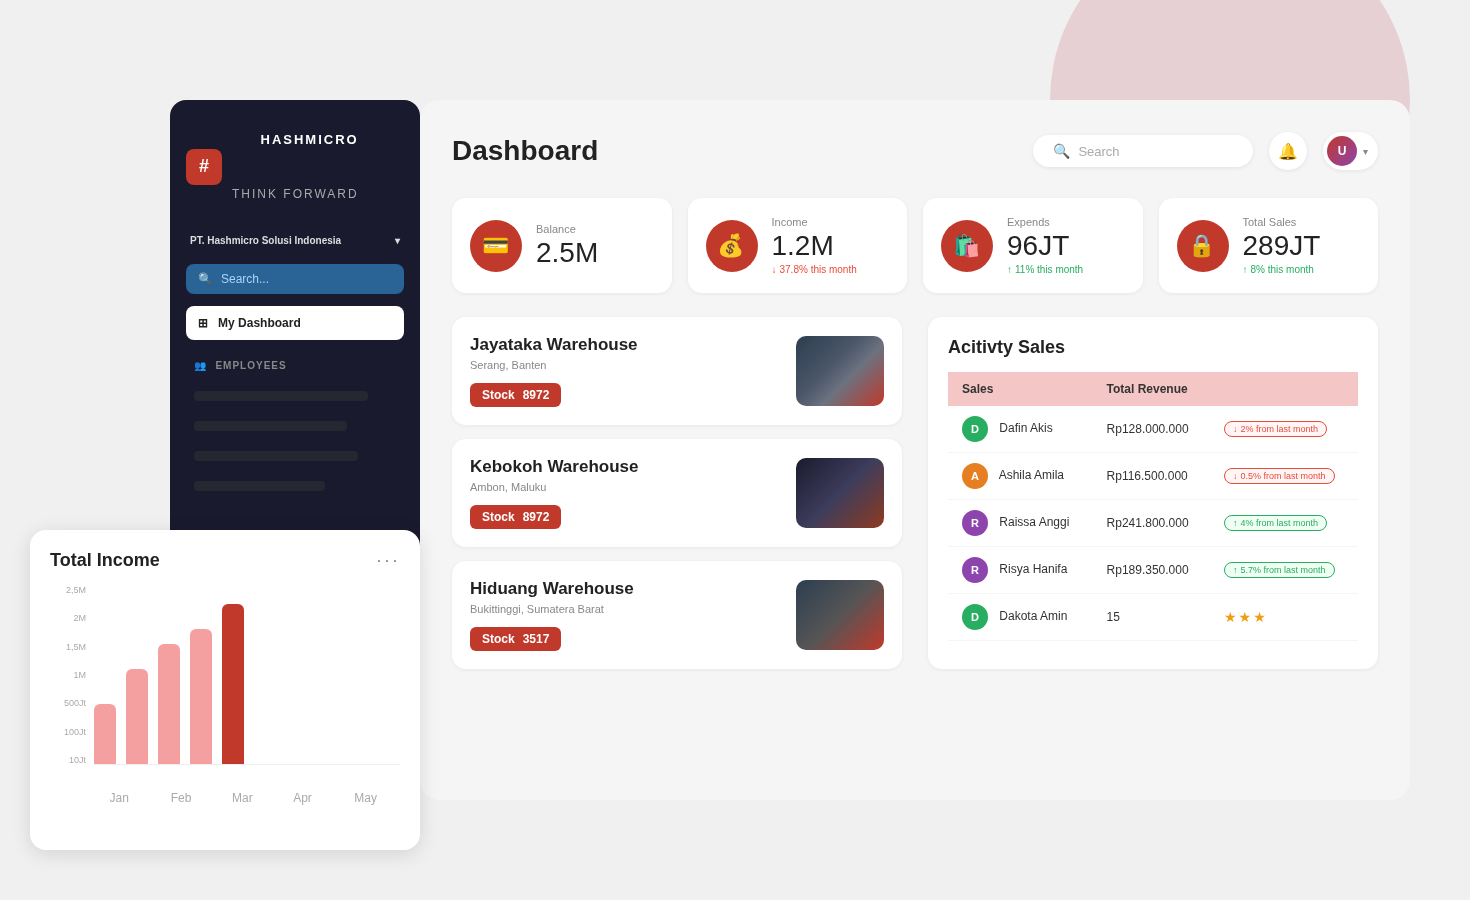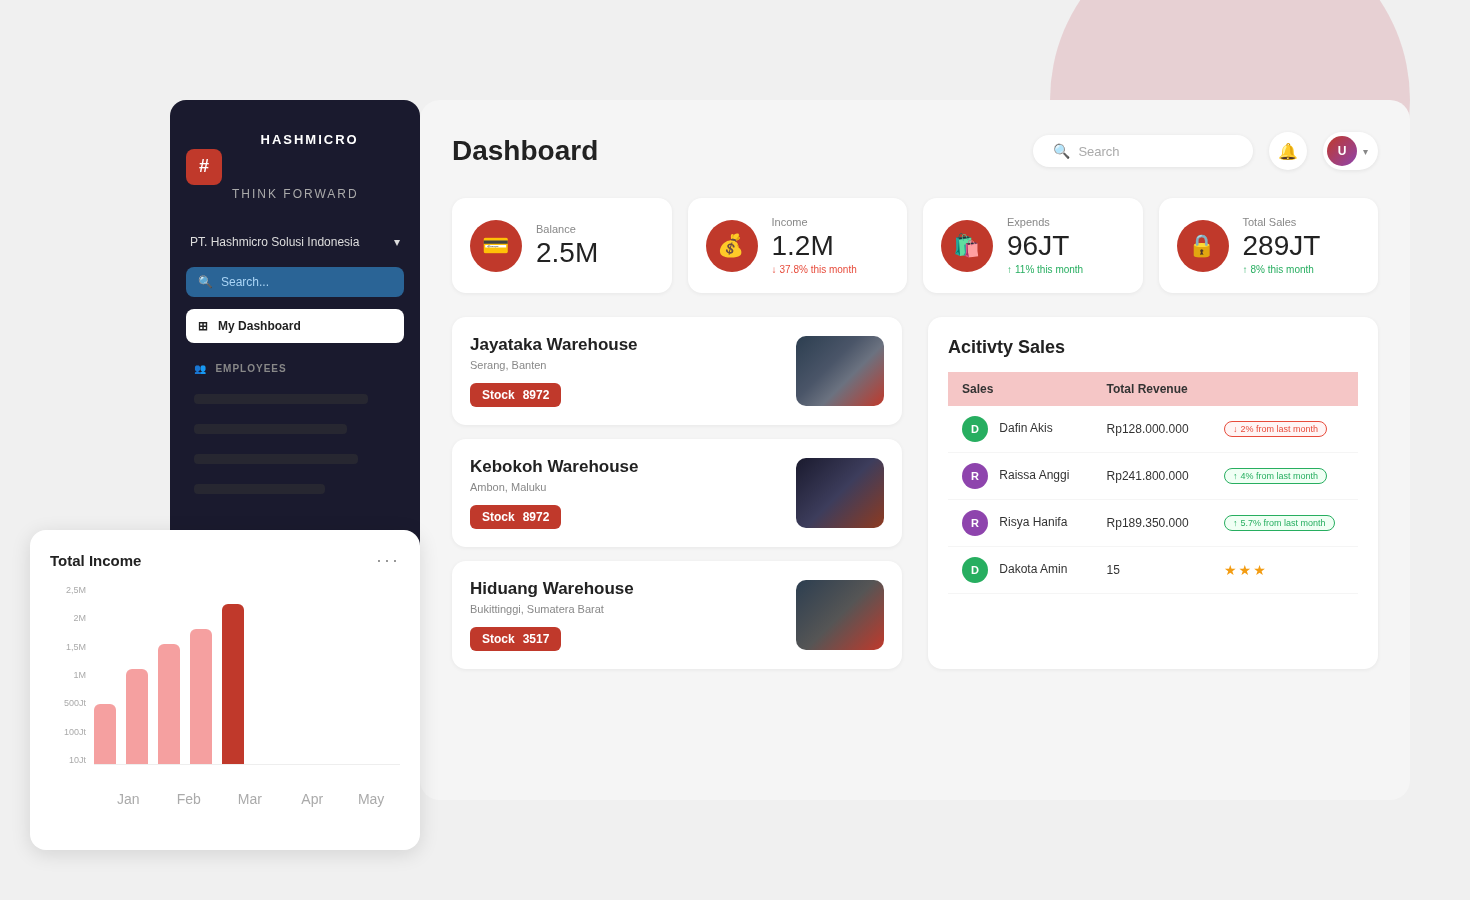--- a/index.html
+++ b/index.html
@@ -92,21 +92,21 @@
     .company-selector {
       display: flex;
       align-items: center;
       justify-content: space-between;
       color: #ccc;
       font-size: 11px;
       padding: 6px 4px;
       cursor: pointer;
     }
 
-    .company-selector span { color: #ddd; font-size: 12px; }
+    .company-selector span { color: #ddd; font-size: 10px; font-weight: bold; }
 
     .sidebar-search {
       background: #2a6496;
       border-radius: 8px;
       padding: 8px 12px;
       display: flex;
       align-items: center;
       gap: 8px;
       color: #aad4f5;
       font-size: 12px;
@@ -431,21 +431,21 @@
       padding: 20px 20px 14px 20px;
     }
 
     .chart-header {
       display: flex;
       align-items: center;
       justify-content: space-between;
       margin-bottom: 14px;
     }
 
-    .chart-title { font-size: 15px; font-weight: 700; color: #222; }
+    .chart-title { font-size: 18px; font-weight: 700; color: #222; }
     .chart-more { font-size: 18px; color: #888; letter-spacing: 2px; cursor: pointer; }
 
     .chart-area {
       display: flex;
       gap: 0;
       position: relative;
       width: 100%;
       height: 200px;
     }
 
@@ -485,21 +485,21 @@
 
     .chart-bar.active { background: #c0392b; }
 
     .chart-x-labels {
       display: flex;
       justify-content: space-around;
       margin-top: 6px;
       margin-left: 44px;
     }
 
-    .chart-x-label { font-size: 14px; color: #aaa; text-align: right; width: 30px; }
+    .chart-x-label { font-size: 12px; color: #aaa; text-align: left; width: 30px; }
   </style>
 </head>
 <body>
 
 <div class="scene">
 
   <div class="bg-circle"></div>
 
   <div class="sidebar">
 
@@ -658,20 +658,33 @@
               <tr class="activity-row">
         <td colspan="2">
           <span class="person-avatar" style="background:#27ae60">D</span>
           <span>Dafin Akis</span>
         </td>
         <td>Rp128.000.000</td>
         <td>
           <span class="change-badge down">
             <span>↓</span>
             <span>2% from last month</span>
+          </span>
+        </td>
+      </tr>
+              <tr class="activity-row">
+        <td colspan="2">
+          <span class="person-avatar" style="background:#e67e22">A</span>
+          <span>Ashila Amila</span>
+        </td>
+        <td>Rp116.500.000</td>
+        <td>
+          <span class="change-badge down">
+            <span>↓</span>
+            <span>0.5% from last month</span>
           </span>
         </td>
       </tr>
               <tr class="activity-row">
         <td colspan="2">
           <span class="person-avatar" style="background:#8e44ad">R</span>
           <span>Raissa Anggi</span>
         </td>
         <td>Rp241.800.000</td>
         <td>

